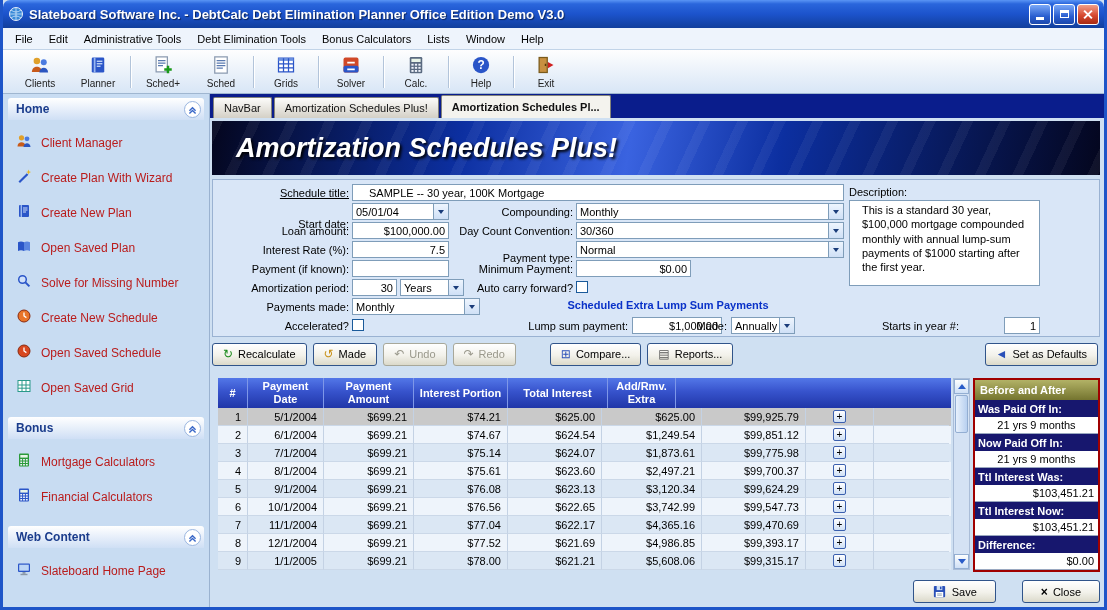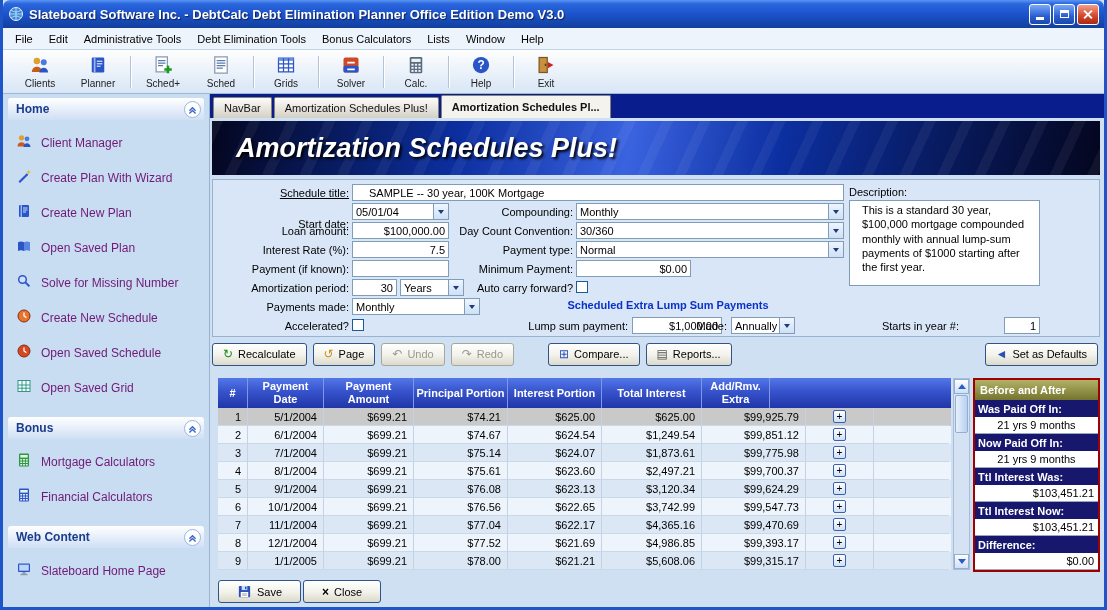--- a/index.html
+++ b/index.html
@@ -44,21 +44,21 @@
 
   
   .side-section { margin-bottom:10px; }
   .side-header { height:22px; display:flex; align-items:center; justify-content:space-between;
     background:linear-gradient(180deg,#ffffff,#cfdff5); border-radius:3px 3px 0 0;
     padding:0 3px 0 8px; font-weight:bold; color:#1a3c8c; font-size:12px; }
   .chev { width:17px; height:17px; border-radius:50%; background:#fff;
     border:1px solid #9ab6e0; display:flex; align-items:center; justify-content:center; }
   .side-items { padding:5px 2px 2px 6px; }
   .side-item { display:flex; align-items:center; gap:9px; padding:8px 2px;
-    color:#701a75; font-size:12px; cursor:default; }
+    color:#b91c1c; font-size:12px; cursor:default; }
 
   
   .tabstrip { height:24px; background:#0a1d8c; display:flex; align-items:flex-end;
     padding-left:3px; gap:2px; }
   .tab { height:21px; display:flex; align-items:center; padding:0 10px; font-size:11px;
     background:linear-gradient(180deg,#fcfcfa,#d4d0c6); border:1px solid #84847a;
     border-bottom:none; border-radius:2px 2px 0 0; color:#111; white-space:nowrap; }
   .tab.active { background:#f4f3ee; font-weight:bold; height:23px; }
   .banner { height:54px; margin:3px 4px 0 2px; display:flex; align-items:center;
     padding-left:24px; color:#fff; font-size:27px; font-weight:bold; font-style:italic;
@@ -132,21 +132,21 @@
   .ba-header { height:20px; display:flex; align-items:center; padding-left:5px;
     color:#fff; font-weight:bold; font-size:11px;
     background:linear-gradient(180deg,#b2b266,#74742f); }
   .ba-label { height:17px; background:#17176e; color:#fff; font-weight:bold; font-size:11px;
     display:flex; align-items:center; padding-left:3px; }
   .ba-value { height:17px; background:#fff; color:#000; font-size:11px;
     display:flex; align-items:center; padding:0 4px; border-bottom:1px solid #9aa8c0; }
   .ba-value.right { justify-content:flex-end; }
   .ba-value.center { justify-content:center; }
 
-  .footer { margin:8px 4px 0 8px; display:flex; gap:2px; }
+  .footer { margin:8px 4px 0 8px; display:flex; gap:26px;justify-content:flex-end; }
   .xglyph { font-weight:bold; }
 </style>
 </head>
 <body>
 
 <div class="window">
 
   <div class="titlebar">
     <svg viewBox="0 0 16 16" width="16" height="16">
         <circle cx="8" cy="8" r="6.5" fill="#3a8ad8" stroke="#e8f0fa"></circle>
@@ -468,21 +468,21 @@
           <span class="combo-val">Monthly</span>
             <span class="combo-arrow"></span>
         </div>
 
         <label class="fl" style="left:205px;top:43px;width:155px">Day Count Convention:</label>
         <div class="combo" style="left:363px;top:42px;width:268px">
           <span class="combo-val">30/360</span>
             <span class="combo-arrow"></span>
         </div>
 
-        <label class="fl" style="left:205px;top:62px;width:155px">Payment type:</label>
+        <label class="fl" style="left:205px;top:70px;width:155px">Payment type:</label>
         <div class="combo" style="left:363px;top:61px;width:268px">
           <span class="combo-val">Normal</span>
             <span class="combo-arrow"></span>
         </div>
 
         <label class="fl" style="left:205px;top:81px;width:155px">Minimum Payment:</label>
         <input class="fi ri" style="left: 363px; top: 80px; width: 115px;" value="$0.00">
 
         <label class="fl" style="left:205px;top:100px;width:155px">Auto carry forward?</label>
         <span class="cb" style="left:363px;top:101px"></span>
@@ -503,21 +503,21 @@
         <div class="descbox" style="left:636px;top:20px;width:191px;height:86px">This is a standard 30 year, $100,000 mortgage compounded monthly with annual lump-sum payments of $1000 starting after the first year.</div>
       </div>
 
       <div class="actionrow">
         <button class="xbtn">
             <span class="bicon" style="color:#1a8a1a">↻</span>
             <span>Recalculate</span>
           </button>
         <button class="xbtn">
             <span class="bicon" style="color:#c89018">↺</span>
-            <span>Page</span>
+            <span>Made</span>
           </button>
         <button class="xbtn disabled">
             <span class="bicon">↶</span>
             <span>Undo</span>
           </button>
         <button class="xbtn disabled">
             <span class="bicon">↷</span>
             <span>Redo</span>
           </button>
         <button class="xbtn gapL">
@@ -533,21 +533,20 @@
             <span>Set as Defaults</span>
           </button>
       </div>
 
       <div class="gridarea">
         <div class="amtable">
           <div class="tbl-header" id="tblheader">
               <div class="tbl-h" style="width: 30px;">#</div>
               <div class="tbl-h" style="width: 76px;">Payment Date</div>
               <div class="tbl-h" style="width: 90px;">Payment Amount</div>
-              <div class="tbl-h" style="width: 94px;">Principal Portion</div>
               <div class="tbl-h" style="width: 94px;">Interest Portion</div>
               <div class="tbl-h" style="width: 100px;">Total Interest</div>
               <div class="tbl-h" style="width: 68px;">Add/Rmv. Extra</div>
               <div class="tbl-h" style="width: 75px; border-right: none;"></div>
             </div>
           <div id="tblbody">
               <div class="tbl-row sel">
                 <div class="tbl-c" style="width: 30px;">1</div>
                 <div class="tbl-c" style="width: 76px;">5/1/2004</div>
                 <div class="tbl-c" style="width: 90px;">$699.21</div>

